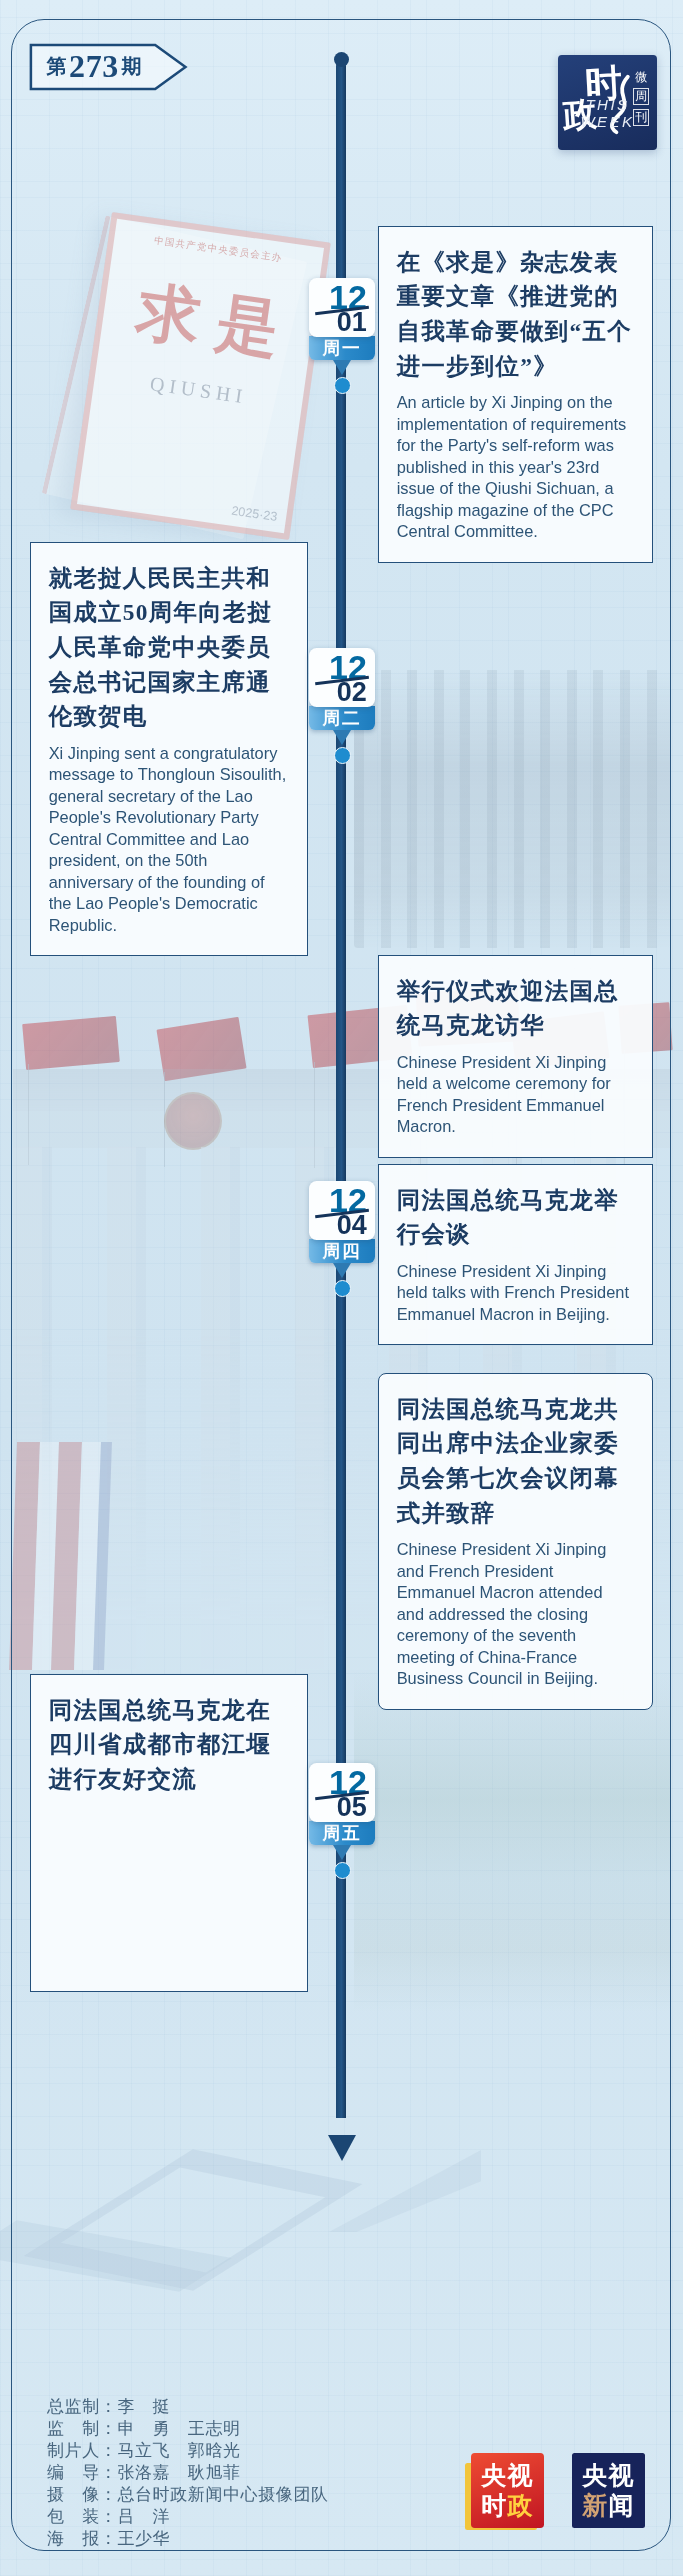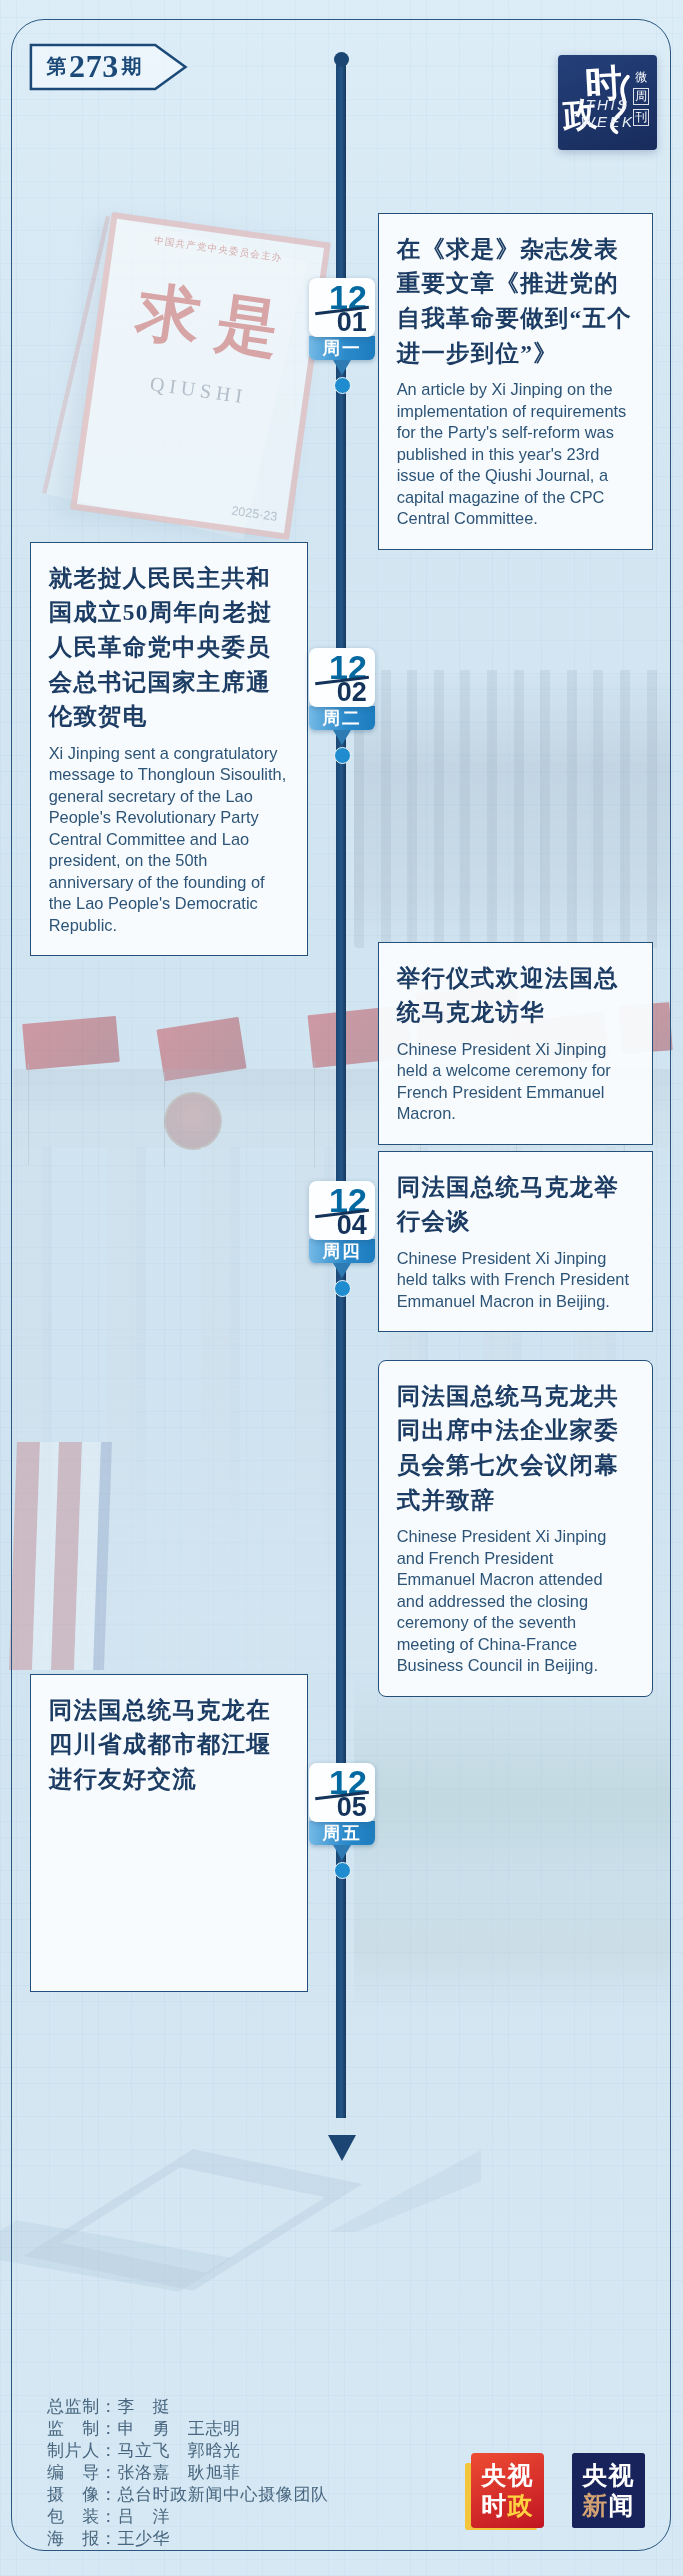--- a/index.html
+++ b/index.html
@@ -128,21 +128,21 @@
     color:#fff;font-weight:700;font-size:17.7px;letter-spacing:1.9px;
     display:flex;align-items:center;justify-content:center;
     box-shadow:0 1.9px 4.4px rgba(40,80,120,.3);}
   .m-tri{width:0;height:0;border-left:9.5px solid transparent;border-right:9.5px solid transparent;
     border-top:15px solid #2e7ab2;}
   .m-dot{width:15px;height:15px;border-radius:50%;background:#1e8ccf;border:1.9px solid #eef6fb;margin-top:2.5px;}
 
   
   .card{position:absolute;z-index:15;background:rgba(249,252,254,.95);border:1.9px solid #24507b;
     padding:17.7px 17.7px 19px;box-sizing:border-box;}
-  .card.right{left:378px;width:275px;}
+  .card.right{left:378px;width:275px;margin-top:13px;}
   .card.left{left:30px;width:278px;}
   .card .zh{font-family:"Liberation Serif","DejaVu Serif",serif;font-weight:700;
     font-size:23.4px;line-height:1.48;letter-spacing:1.3px;color:#1c3c63;}
   .card .en{margin-top:8.9px;font-size:16.4px;line-height:1.31;color:#2d5476;}
 
   
   .credits{position:absolute;left:47px;top:2396px;z-index:30;color:#48667f;
     font-size:17px;line-height:22px;letter-spacing:0.6px;font-weight:500;}
 
   
@@ -279,21 +279,21 @@
     <span class="m-slash"></span>
     <span class="m-day">05</span>
   </div>
   <div class="m-tab">周五</div>
   <div class="m-tri"></div>
   <div class="m-dot"></div>
 </div>
 
 <div class="card right" style="top:213px;min-height:309px;">
   <div class="zh">在《求是》杂志发表重要文章《推进党的自我革命要做到“五个进一步到位”》</div>
-  <div class="en">An article by Xi Jinping on the implementation of requirements for the Party's self-reform was published in this year's 23rd issue of the Qiushi Journal, a capital magazine of the CPC Central Committee.</div>
+  <div class="en">An article by Xi Jinping on the implementation of requirements for the Party's self-reform was published in this year's 23rd issue of the Qiushi Sichuan, a flagship magazine of the CPC Central Committee.</div>
 </div>
 
 <div class="card left" style="top:542px;min-height:376px;">
   <div class="zh">就老挝人民民主共和国成立50周年向老挝人民革命党中央委员会总书记国家主席通伦致贺电</div>
   <div class="en">Xi Jinping sent a congratulatory message to Thongloun Sisoulith, general secretary of the Lao People's Revolutionary Party Central Committee and Lao president, on the 50th anniversary of the founding of the Lao People's Democratic Republic.</div>
 </div>
 
 <div class="card right" style="top:942px;min-height:161px;">
   <div class="zh">举行仪式欢迎法国总统马克龙访华</div>
   <div class="en">Chinese President Xi Jinping held a welcome ceremony for French President Emmanuel Macron.</div>

